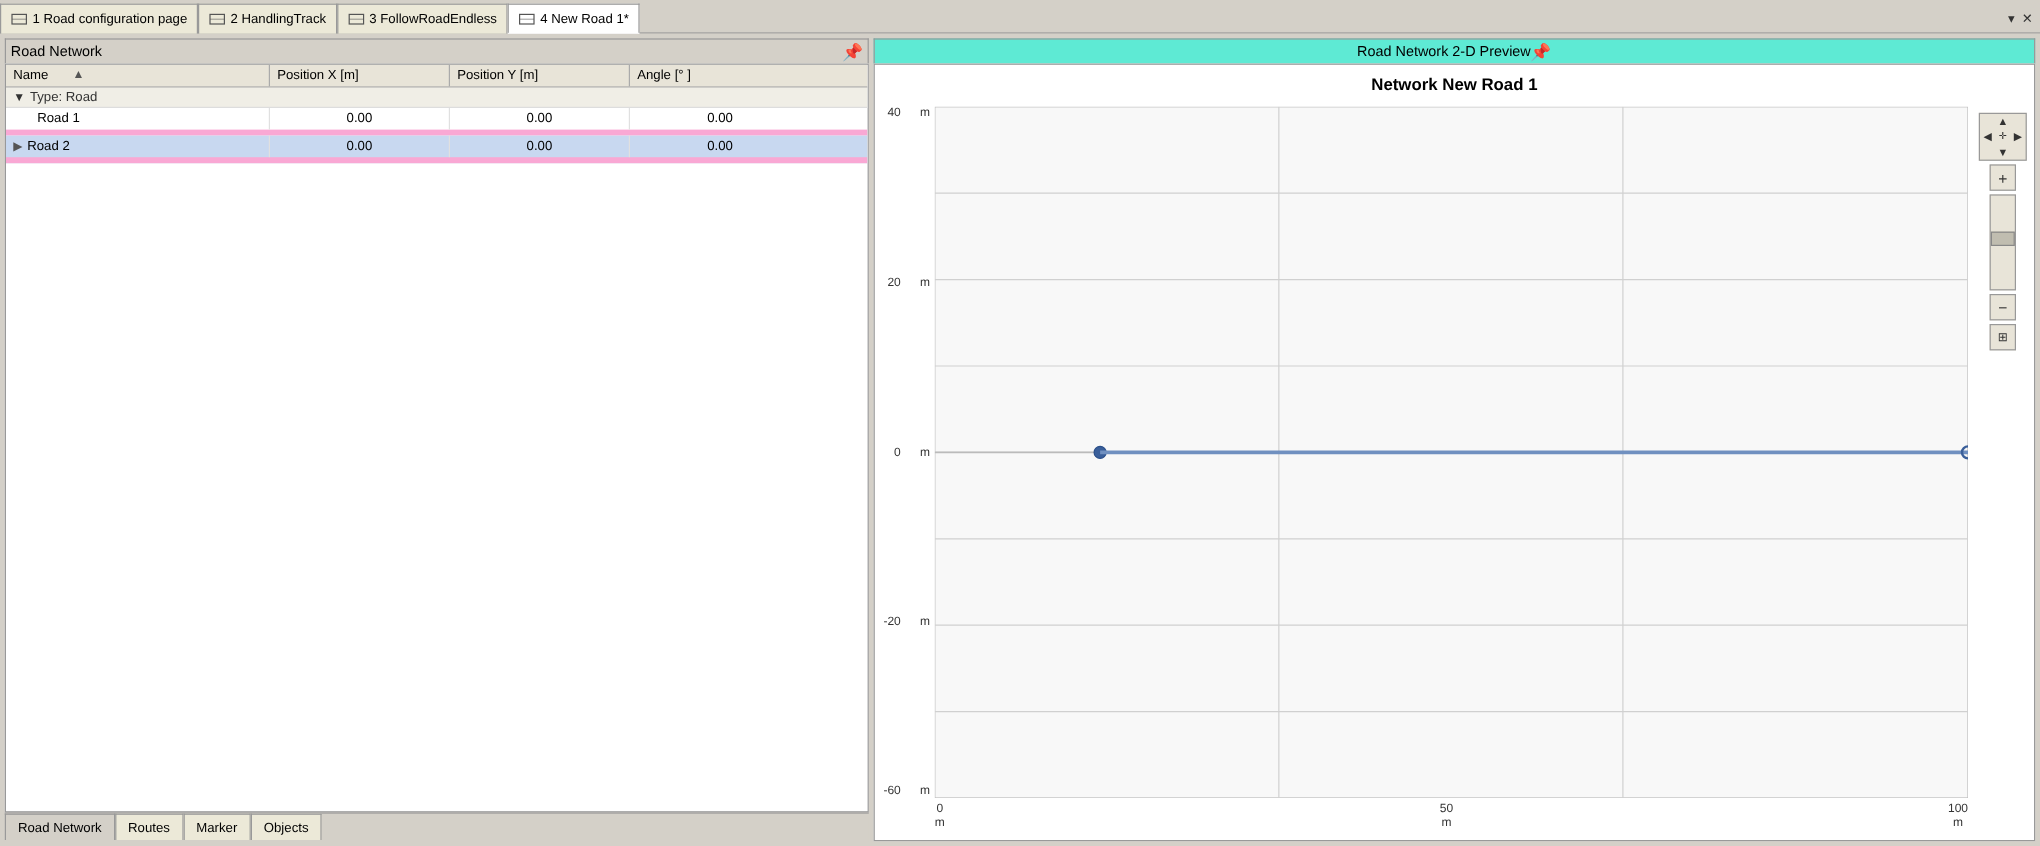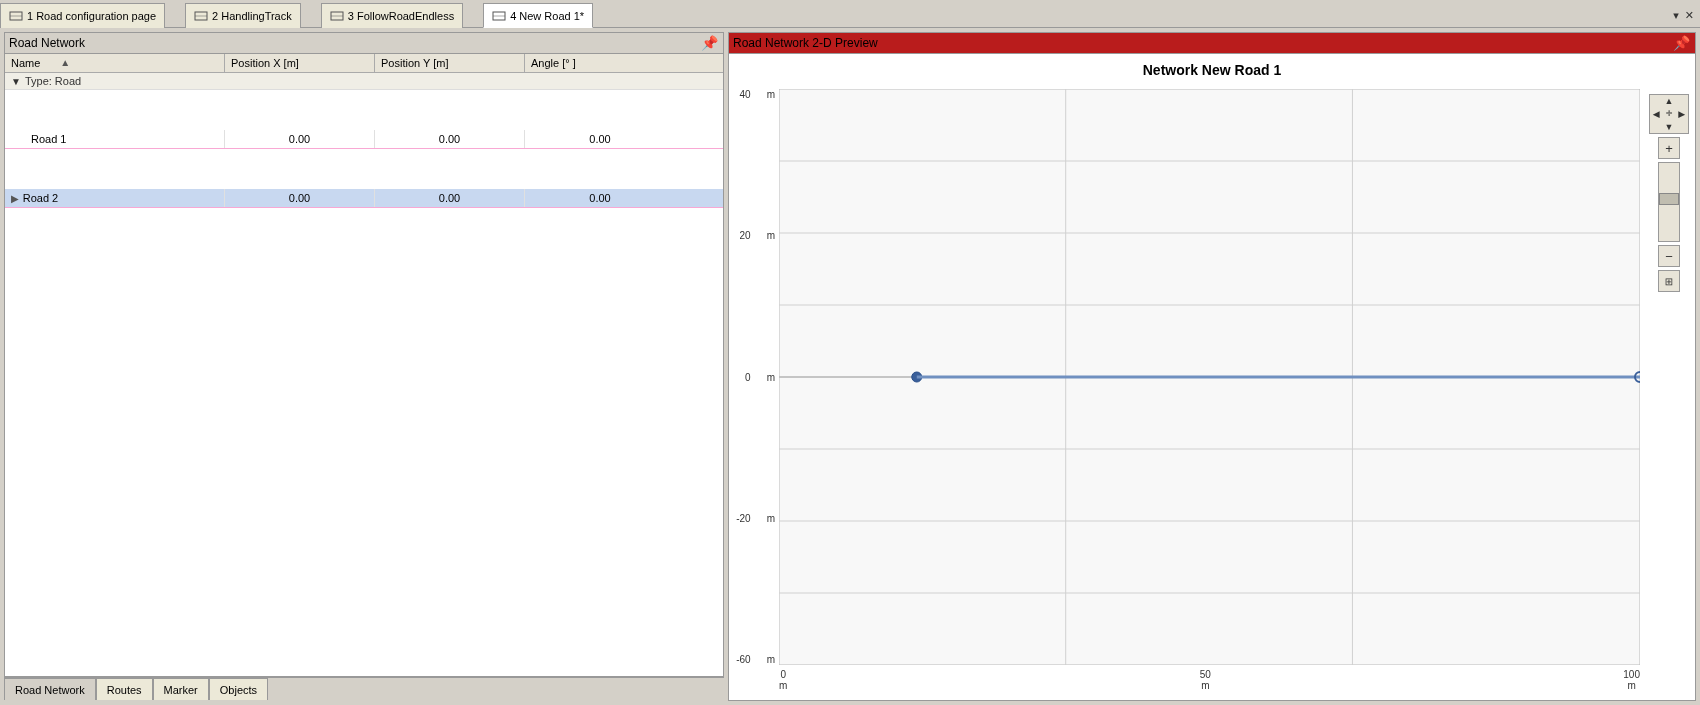--- a/index.html
+++ b/index.html
@@ -23,21 +23,21 @@
     }
     .tab {
       display: flex;
       align-items: center;
       padding: 0 8px;
       border: 1px solid #999;
       border-bottom: none;
       background: #ece9d8;
       cursor: pointer;
       font-size: 11px;
-      margin-right: 20px;
+      margin-right: 0;
       height: 25px;
       gap: 4px;
     }
     .tab.active {
       background: #ffffff;
       border-bottom: 1px solid #fff;
       z-index: 1;
     }
     .tab-icon {
       width: 14px;
@@ -128,23 +128,22 @@
       border-bottom: 1px solid #ddd;
       cursor: pointer;
     }
     .group-arrow {
       margin-right: 4px;
       font-size: 10px;
     }
     .data-row {
       display: grid;
       grid-template-columns: 220px 150px 150px 150px;
-      border-bottom: 1px solid #f9a8d4;
-      cursor: pointer;
-      margin-top: 40px;
+      border-bottom: 5px solid #f9a8d4;
+      cursor: pointer;
     }
     .data-row.selected { background: #cde0f7; }
     .data-row.active-row { background: #c8d8f0; }
     .td {
       padding: 3px 6px;
       border-right: 1px solid #e0e0e0;
       font-size: 11px;
       display: flex;
       align-items: center;
     }
@@ -186,22 +185,22 @@
     
     .right-panel {
       flex: 1;
       display: flex;
       flex-direction: column;
       background: #d4d0c8;
     }
     .preview-header {
       display: flex;
       align-items: center;
-      justify-content: space-between;
-      background: #b91c1c;
+      justify-content: center;
+      background: #5eead4;
       padding: 2px 4px;
       font-size: 12px;
       border: 1px solid #999;
       border-bottom: none;
     }
     .preview-container {
       flex: 1;
       border: 1px solid #999;
       background: #ffffff;
       position: relative;

